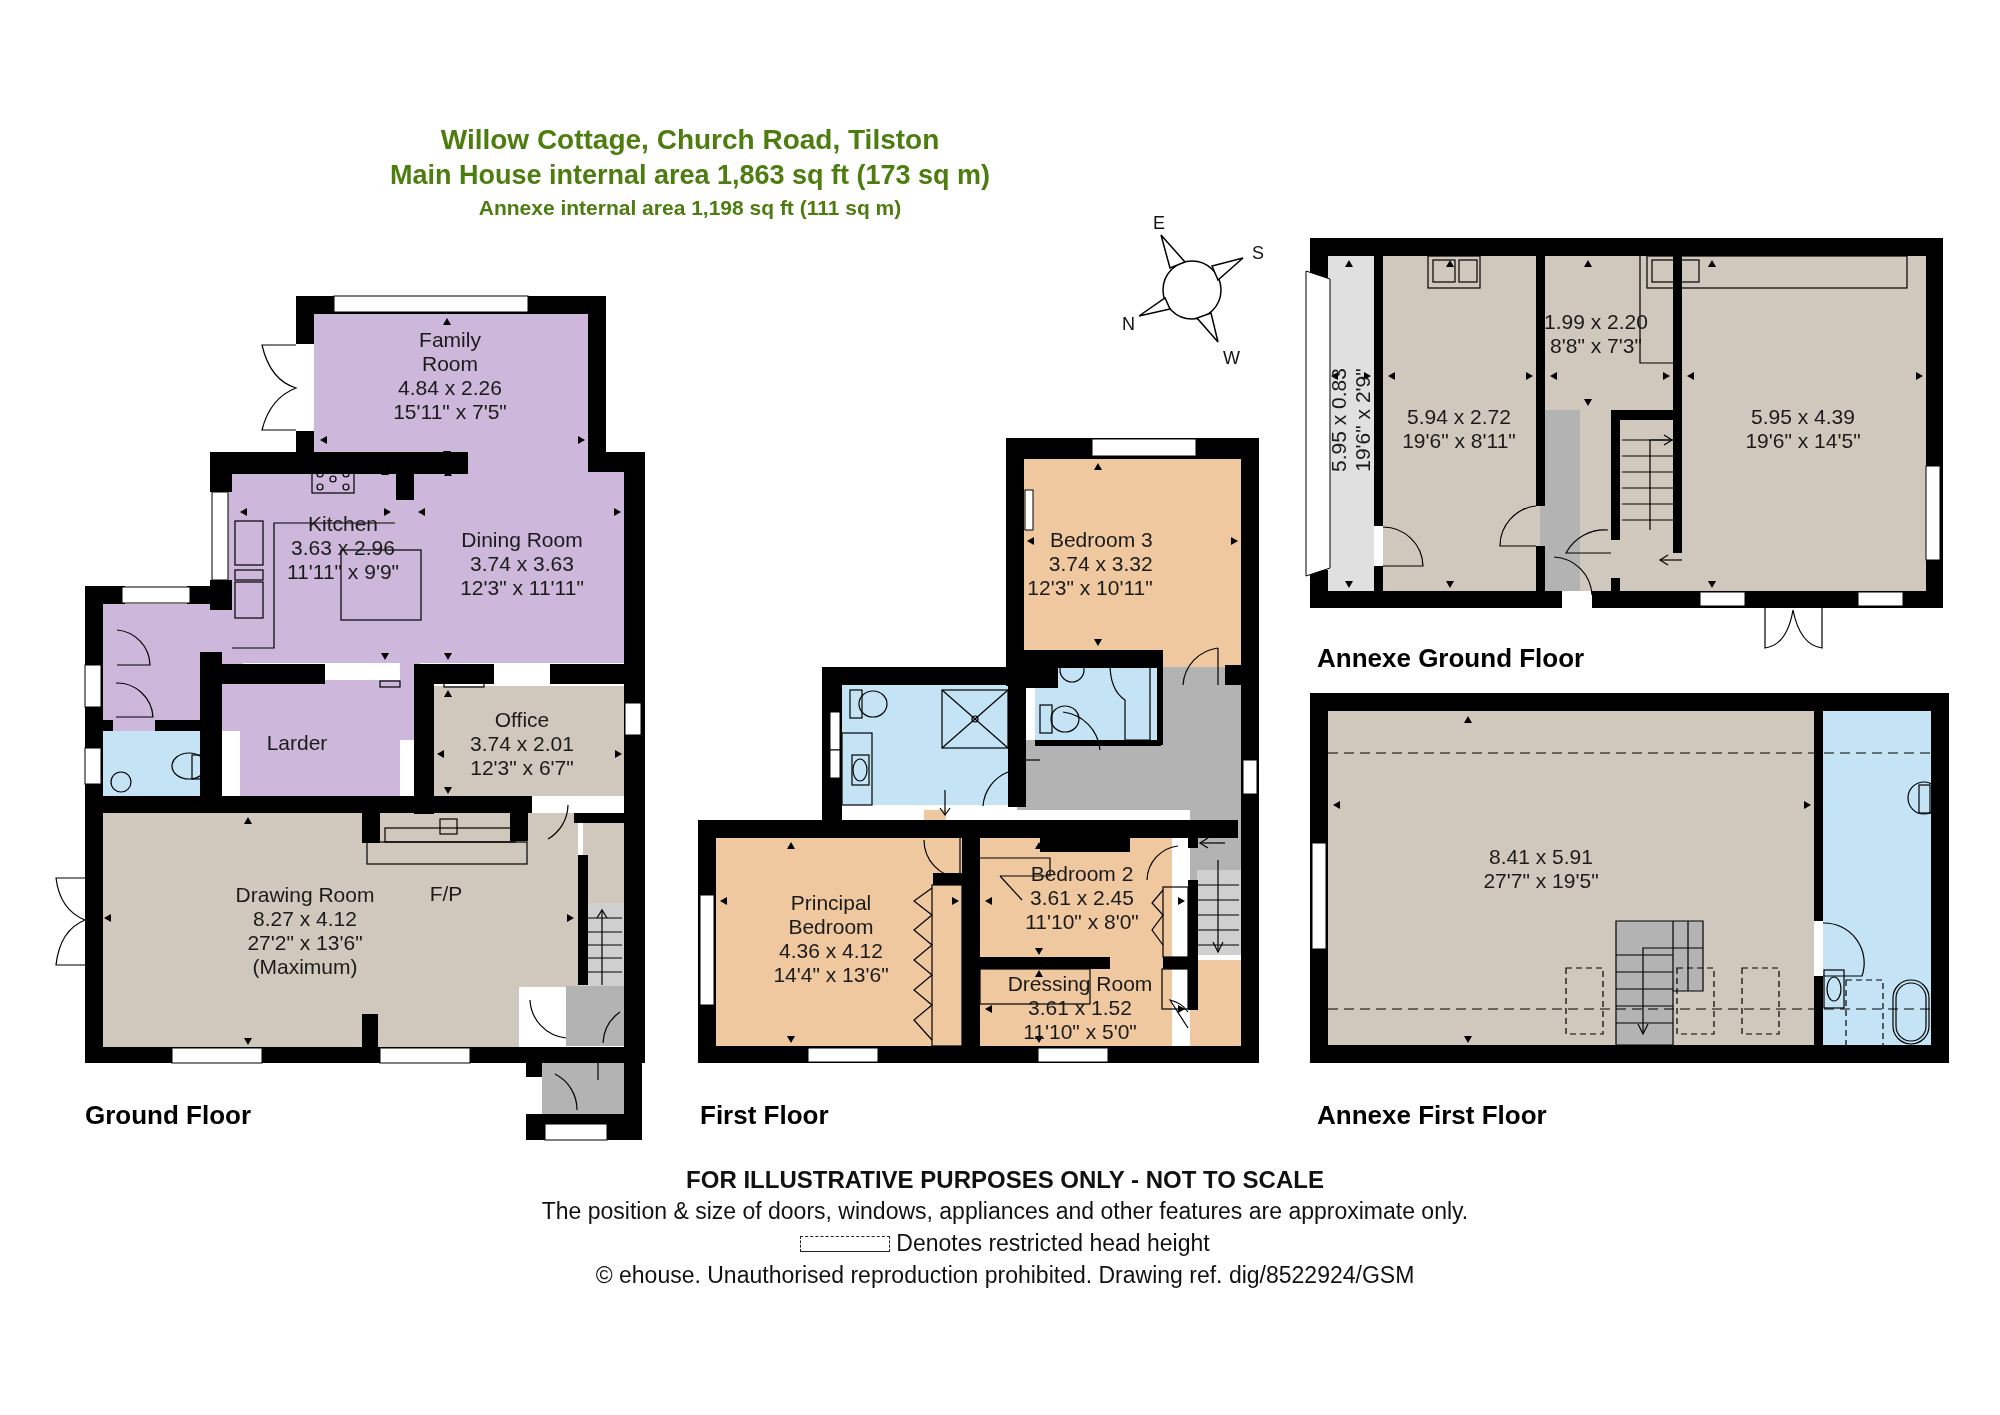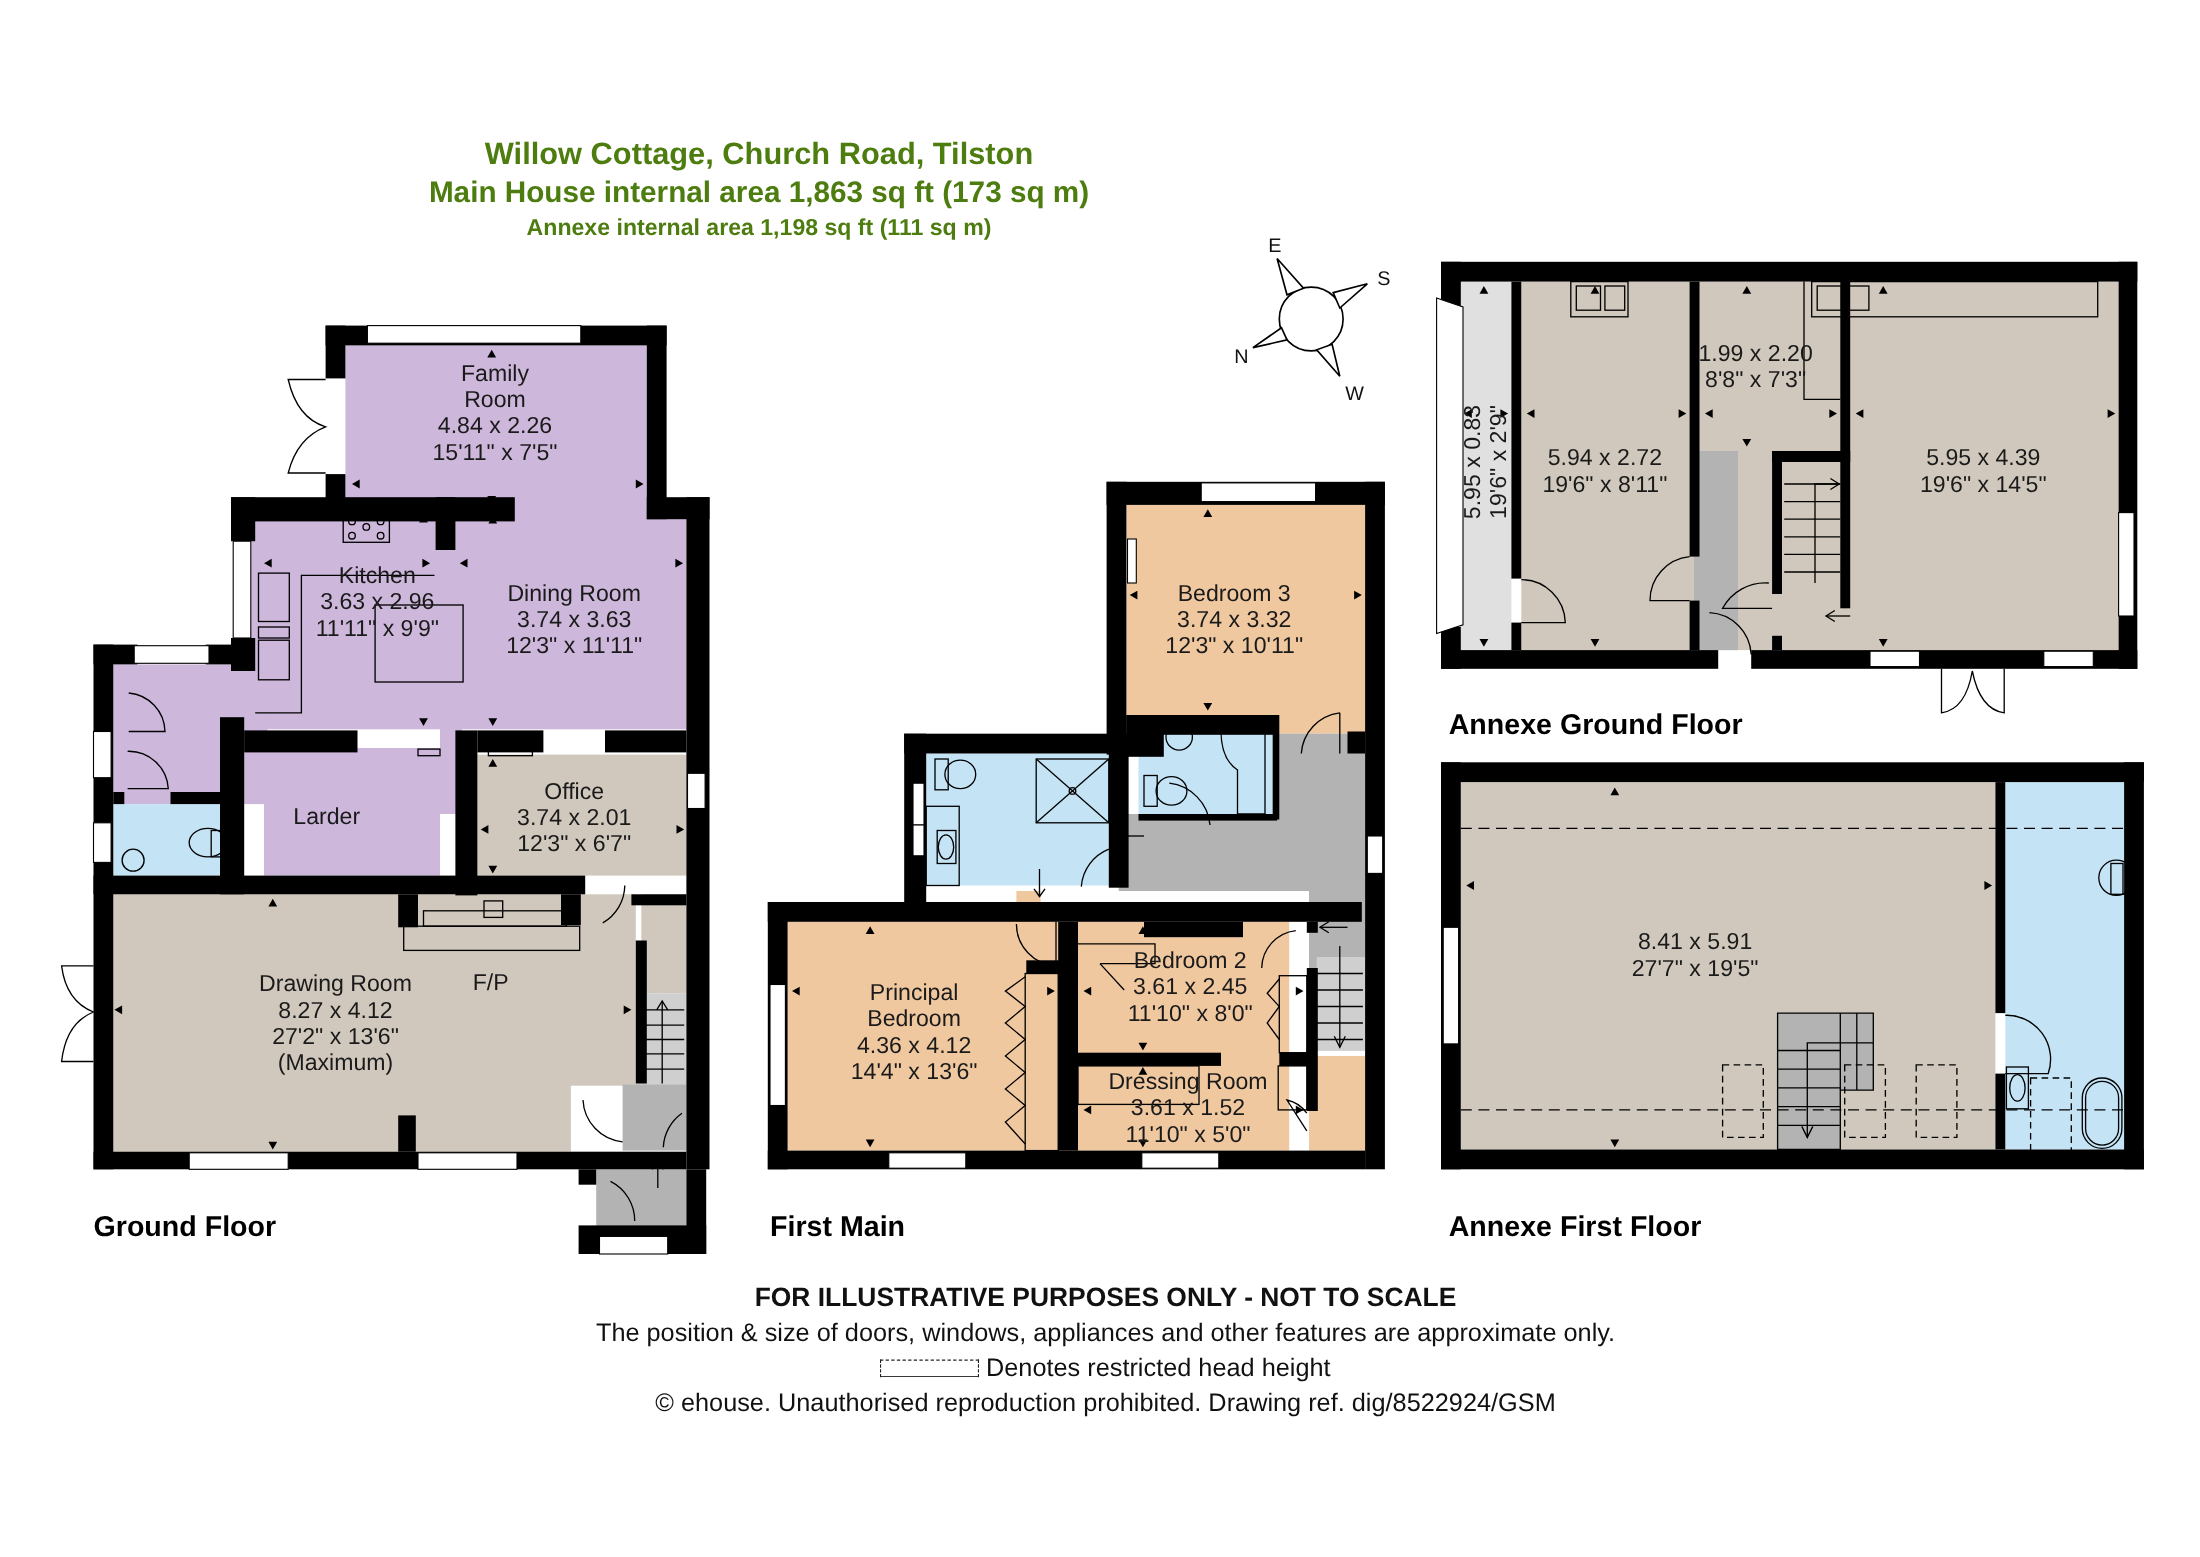--- a/index.html
+++ b/index.html
@@ -441,42 +441,42 @@
   <div>Drawing Room</div>
   <div>8.27 x 4.12</div>
   <div>27'2" x 13'6"</div>
   <div>(Maximum)</div>
 </div>
 <div class="room-label" style="left:446px;top:882px;">
   <div>F/P</div>
 </div>
 <div class="floor-label" style="left:85px;top:1100px;">Ground Floor</div>
 
-<div class="room-label" style="left:1122px;top:528px;">
+<div class="room-label" style="left:1090px;top:528px;text-align:right;">
   <div>Bedroom 3</div>
   <div>3.74 x 3.32</div>
   <div>12'3" x 10'11"</div>
 </div>
 <div class="room-label" style="left:831px;top:891px;">
   <div>Principal</div>
   <div>Bedroom</div>
   <div>4.36 x 4.12</div>
   <div>14'4" x 13'6"</div>
 </div>
 <div class="room-label" style="left:1082px;top:862px;">
   <div>Bedroom 2</div>
   <div>3.61 x 2.45</div>
   <div>11'10" x 8'0"</div>
 </div>
 <div class="room-label" style="left:1080px;top:972px;">
   <div>Dressing Room</div>
   <div>3.61 x 1.52</div>
   <div>11'10" x 5'0"</div>
 </div>
-<div class="floor-label" style="left:700px;top:1100px;">First Main</div>
+<div class="floor-label" style="left:700px;top:1100px;">First Floor</div>
 
 <div class="room-label vert" style="left:1351px;top:420px;transform:translate(-50%,-50%) rotate(-90deg);">
   <div>5.95 x 0.83</div>
   <div>19'6" x 2'9"</div>
 </div>
 <div class="room-label" style="left:1459px;top:405px;">
   <div>5.94 x 2.72</div>
   <div>19'6" x 8'11"</div>
 </div>
 <div class="room-label" style="left:1596px;top:310px;">

